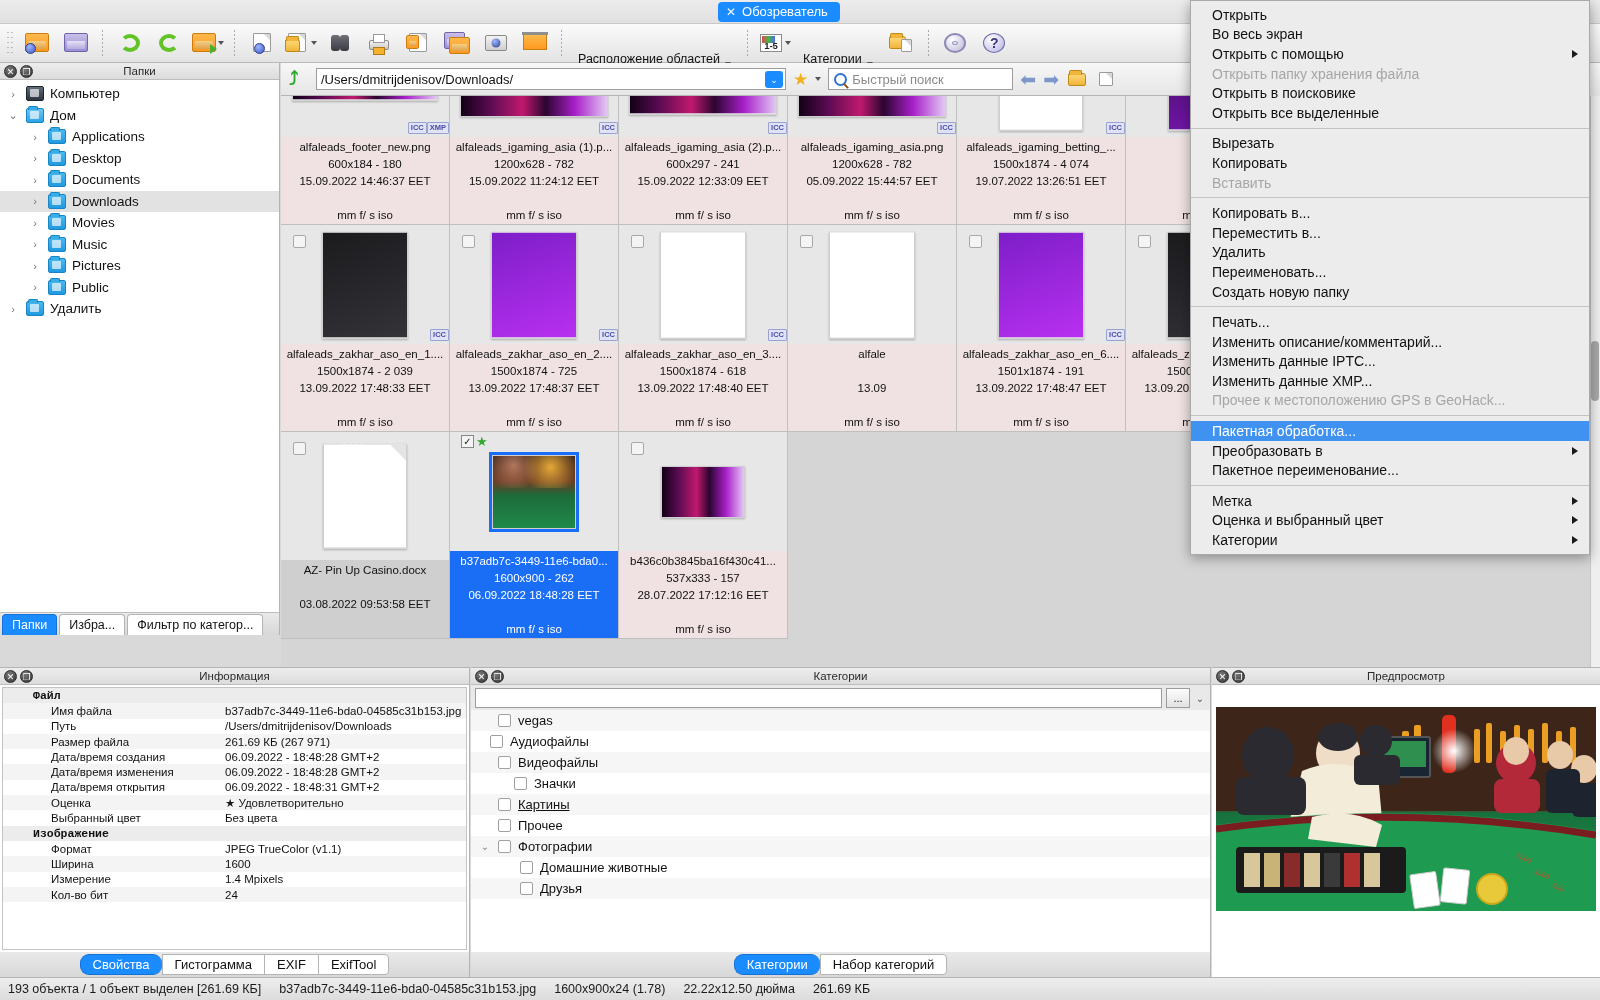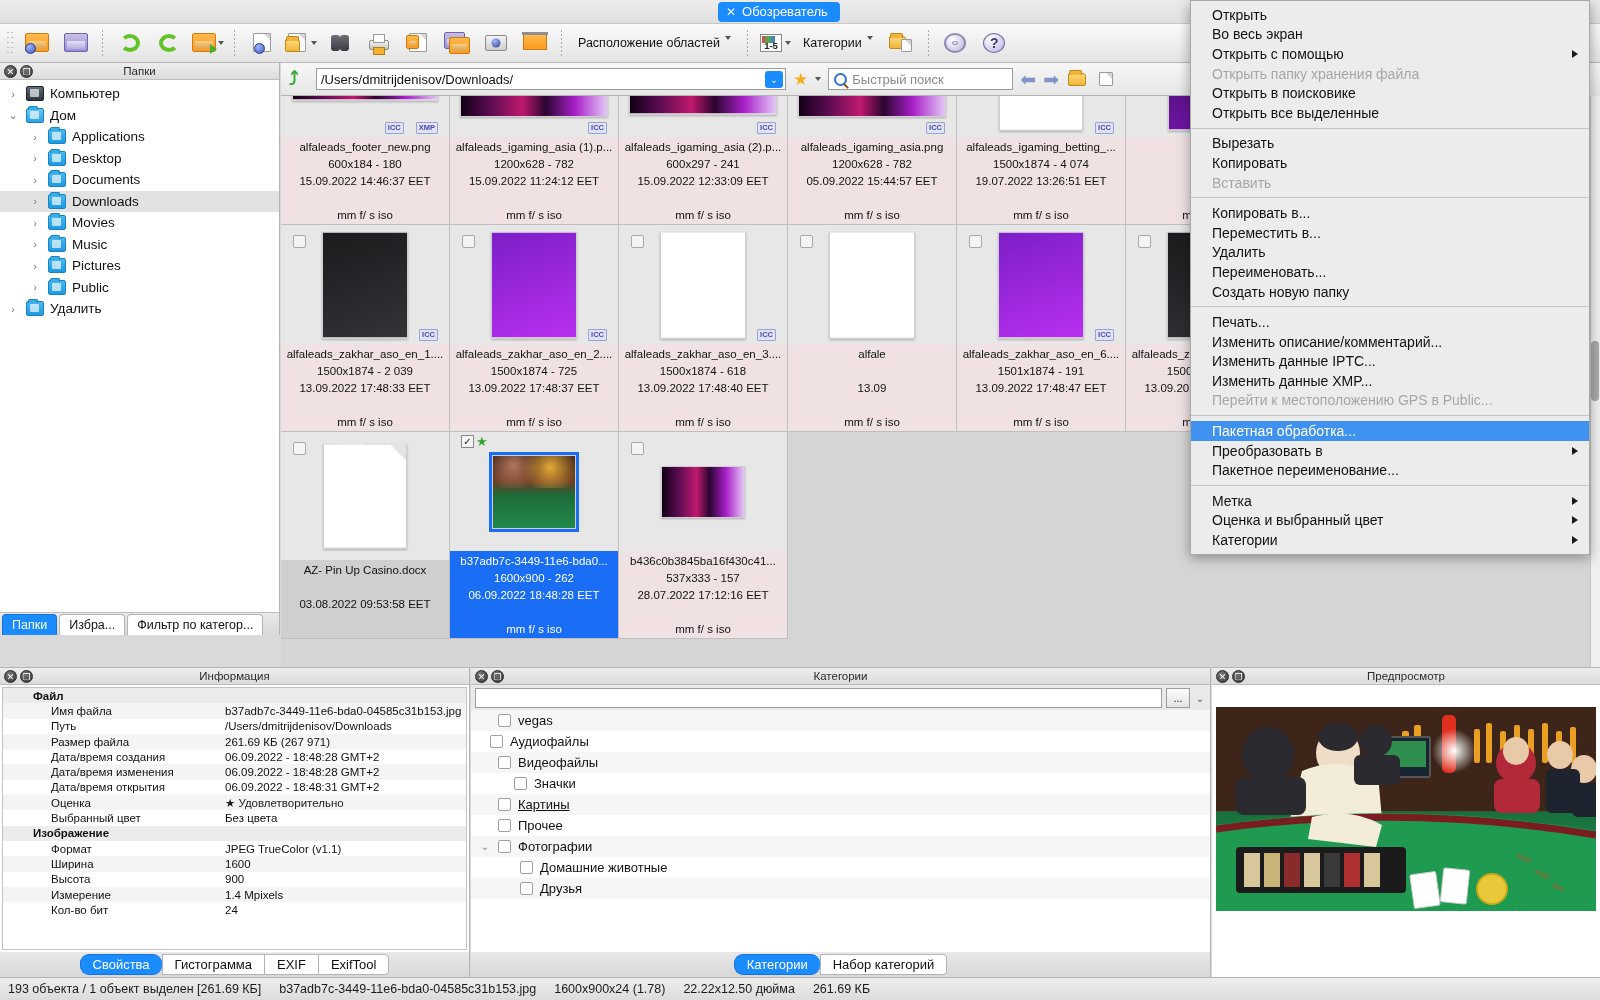--- a/index.html
+++ b/index.html
@@ -37,21 +37,21 @@
   .grip{ width:8px; height:26px; background:
      radial-gradient(circle, #b0b0b0 1px, transparent 1px) 0 0/4px 5px;
      opacity:.8; margin-right:2px; }
   .tb-btn{
     width:37px; height:33px; display:flex; align-items:center; justify-content:center;
     border-radius:4px; position:relative;
   }
   .tb-sep{ width:1px; height:26px; margin:0 6px; background:
      repeating-linear-gradient(#aaa,#aaa 2px,transparent 2px,transparent 4px); }
   .tb-text{
-    padding:0 8px; height:30px; display:flex; align-items:flex-start; gap:5px;
+    padding:0 8px; height:30px; display:flex; align-items:flex-end; gap:5px;
     font-size:12.5px; border-radius:4px; white-space:nowrap;margin-top:16px;
   }
   .caret{ width:0;height:0;border-left:3.5px solid transparent;border-right:3.5px solid transparent;border-top:4px solid #555; }
 
   
   .ico{ position:relative; width:26px; height:24px; display:block; }
   .photo{
     position:absolute; inset:2px 1px 3px 1px;
     background:linear-gradient(#ffb94d,#ff9a1f);
     border:1px solid #c97c12; border-radius:2px;
@@ -214,21 +214,21 @@
   .thumb-area{ height:128px; position:relative; }
   .chk{
     position:absolute; left:12px; top:10px; width:13px;height:13px;
     background:#f4f4f4; border:1px solid #a8a8a8; border-radius:2px;
   }
   .thumb{
     position:absolute; left:50%; top:50%; transform:translate(-50%,-50%);
     background:#fff; border:1px solid #cfcfcf; box-shadow:0 1px 2px rgba(0,0,0,.25);
     overflow:hidden;
   }
-  .badges{ position:absolute; right:11px; bottom:3px; display:flex; gap:12px; }
+  .badges{ position:absolute; right:0; bottom:3px; display:flex; gap:0; }
   .badge{
     font-size:7.5px; font-weight:bold; color:#4a4aa8; background:#dfe3f5;
     border:1px solid #9aa2d4; padding:0 2px; line-height:10px; border-radius:1px;
   }
   .meta{ flex:1; background:#f0e2e2; display:flex; flex-direction:column; align-items:center; padding-top:2px; }
   .meta.grey{ background:#cfcfcf;align-items:center; }
   .meta.sel{ background:#1a6ef5; color:#fff; }
   .m-line{ font-size:11.5px; line-height:17px; white-space:nowrap; overflow:hidden; max-width:166px; text-align:center; }
   .m-spacer{ height:17px; }
 
@@ -274,21 +274,21 @@
   .info-pane{
     position:absolute; left:0; top:667px; width:470px; height:310px;
     background:#fff; border-right:1px solid #b4b4b4; border-top:1px solid #b4b4b4;
     display:flex; flex-direction:column;
   }
   .prop-table{ flex:1; overflow:hidden; border:1px solid #c3c3c3; margin:2px; }
   .prow{ display:flex; height:15.3px; font-size:11.5px; align-items:center; }
   .prow:nth-child(even){ background:#f4f4f4; }
   .prow.group{ font-weight:bold; background:#ececec !important; }
   .pkey{ width:222px; padding-left:48px; white-space:nowrap; overflow:hidden; }
-  .prow.group .pkey{ padding-left:30px; }
+  .prow.group .pkey{ padding-left:30px;font-family:Liberation Mono, monospace; }
   .pval{ flex:1; white-space:nowrap; overflow:hidden; }
   .bottom-tabs{
     height:25px; display:flex; align-items:center; justify-content:center; gap:0;
     background:linear-gradient(#e9e9e9,#d8d8d8);
   }
   .btab{
     height:21px; padding:0 12px; font-size:13px; background:#fff; border:1px solid #b4b4b4;
     display:flex; align-items:center; border-right:none;
   }
   .btab:first-child{ border-radius:4px 0 0 4px; }
@@ -986,24 +986,20 @@
           <span class="pkey">Изображение</span>
           <span class="pval"></span>
         </div>
         <div class="prow">
           <span class="pkey">Формат</span>
           <span class="pval">JPEG TrueColor (v1.1)</span>
         </div>
         <div class="prow">
           <span class="pkey">Ширина</span>
           <span class="pval">1600</span>
-        </div>
-        <div class="prow">
-          <span class="pkey">Высота</span>
-          <span class="pval">900</span>
         </div>
         <div class="prow">
           <span class="pkey">Измерение</span>
           <span class="pval">1.4 Mpixels</span>
         </div>
         <div class="prow">
           <span class="pkey">Кол-во бит</span>
           <span class="pval">24</span>
         </div>
       </div>
@@ -1237,21 +1233,21 @@
       <div class="ctx-item">
         <span>Изменить описание/комментарий...</span>
       </div>
       <div class="ctx-item">
         <span>Изменить данные IPTC...</span>
       </div>
       <div class="ctx-item">
         <span>Изменить данные XMP...</span>
       </div>
       <div class="ctx-item disabled">
-        <span>Перейти к местоположению GPS в Public...</span>
+        <span>Прочее к местоположению GPS в GeoHack...</span>
       </div>
       <div class="ctx-sep"></div>
       <div class="ctx-item hl">
         <span>Пакетная обработка...</span>
       </div>
       <div class="ctx-item">
         <span>Преобразовать в</span>
         <span class="ctx-arrow"></span>
       </div>
       <div class="ctx-item">

